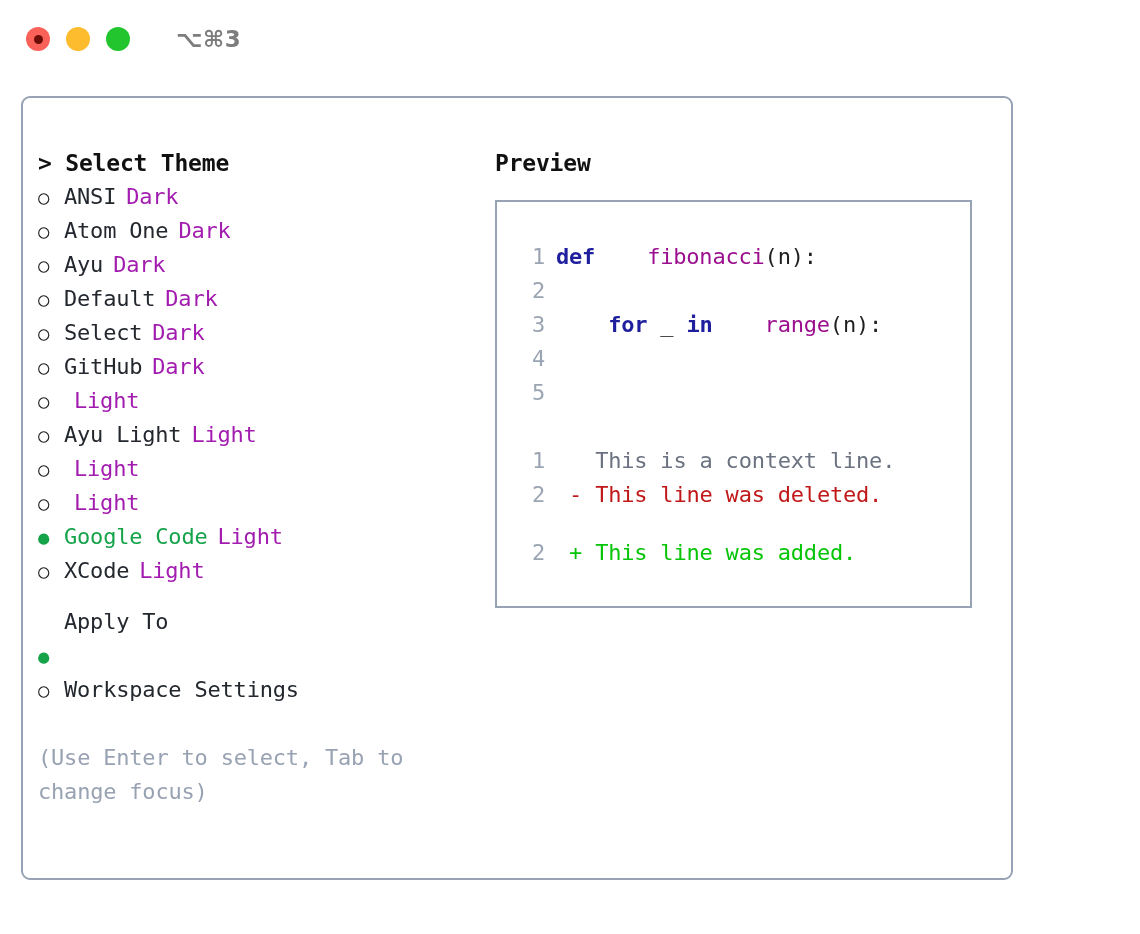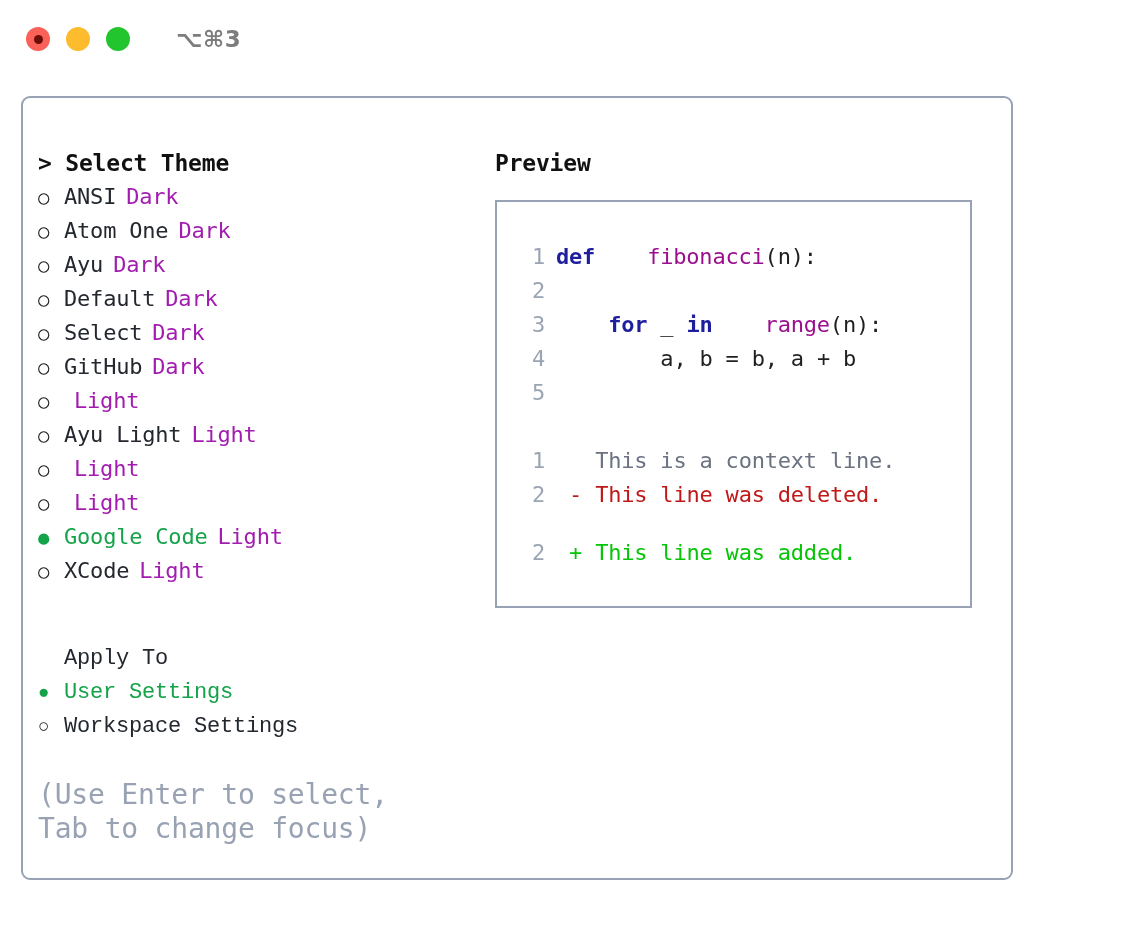--- a/index.html
+++ b/index.html
@@ -107,34 +107,34 @@
     font-size: 19px;
   }
   .opt.selected .marker { color: #15a34a; }
   .opt-label { color: #23272e; }
   .opt.selected .opt-label { color: #15a34a; }
   .opt-tag {
     color: #a21caf;
     margin-left: 10px;
   }
 
-  #apply-block { margin-top: 54px; font-family: Liberation Mono, monospace; }
+  #apply-block { margin-top: 17px; }
   .apply-heading {
     font-size: 22px;
     color: #23272e;
     line-height: 34px;
     padding-left: 26px;
     white-space: pre;
     letter-spacing: -0.2px;
   }
 
   #hint {
     margin-top: 34px;
     color: #98a2b3;
-    font-size: 28px;
+    font-size: 22px;
     line-height: 34px;
     width: 400px;
     letter-spacing: -0.2px;
   }
 
   
   #right-col {
     position: absolute;
     left: 472px;
     top: 48px;
@@ -210,36 +210,36 @@
           <div class="opt"><span class="marker">○</span><span class="opt-label">Ayu Light</span><span class="opt-tag">Light</span></div>
           <div class="opt"><span class="marker">○</span><span class="opt-tag">Light</span></div>
           <div class="opt"><span class="marker">○</span><span class="opt-tag">Light</span></div>
           <div class="opt selected"><span class="marker">●</span><span class="opt-label">Google Code</span><span class="opt-tag">Light</span></div>
           <div class="opt"><span class="marker">○</span><span class="opt-label">XCode</span><span class="opt-tag">Light</span></div>
         </div>
 
       <div id="apply-block">
         <div class="apply-heading">Apply To</div>
         <div class="list" id="apply-list">
-            <div class="opt selected"><span class="marker">●</span><span class="opt-label">User Settings</span></div>
+            <div class="opt selected"><span class="marker">●</span></div>
             <div class="opt"><span class="marker">○</span><span class="opt-label">Workspace Settings</span></div>
           </div>
       </div>
 
       <div id="hint">(Use Enter to select, Tab to change focus)</div>
     </div>
 
     <div id="right-col">
       <div id="preview-title">Preview</div>
       <div id="preview-box">
         <div id="code-block">
             <div class="code-line"><span class="ln">1</span><span class="code-text"><span class="tok-kw">def </span><span class="tok-fn">fibonacci</span><span class="tok-pl">(n):</span></span></div>
             <div class="code-line"><span class="ln">2</span></div>
             <div class="code-line"><span class="ln">3</span><span class="code-text"><span class="tok-pl">    </span><span class="tok-kw">for</span><span class="tok-pl"> _ </span><span class="tok-kw">in</span><span class="tok-pl"> </span><span class="tok-fn">range</span><span class="tok-pl">(n):</span></span></div>
-            <div class="code-line"><span class="ln">4</span><span class="code-text"><span class="tok-pl">        a, b = b, a + b</span></span></div>
+            <div class="code-line"><span class="ln">4</span></div>
             <div class="code-line"><span class="ln">5</span></div>
           </div>
         <div class="sp-blank"></div>
         <div id="diff-block">
             <div class="code-line"><span class="ln">1</span><span class="diff-ctx">   This is a context line.</span></div>
             <div class="code-line"><span class="ln">2</span><span class="diff-del"> - This line was deleted.</span></div>
             <div class="code-line"><span class="ln">2</span><span class="diff-add"> + This line was added.</span></div>
           </div>
       </div>
     </div>

